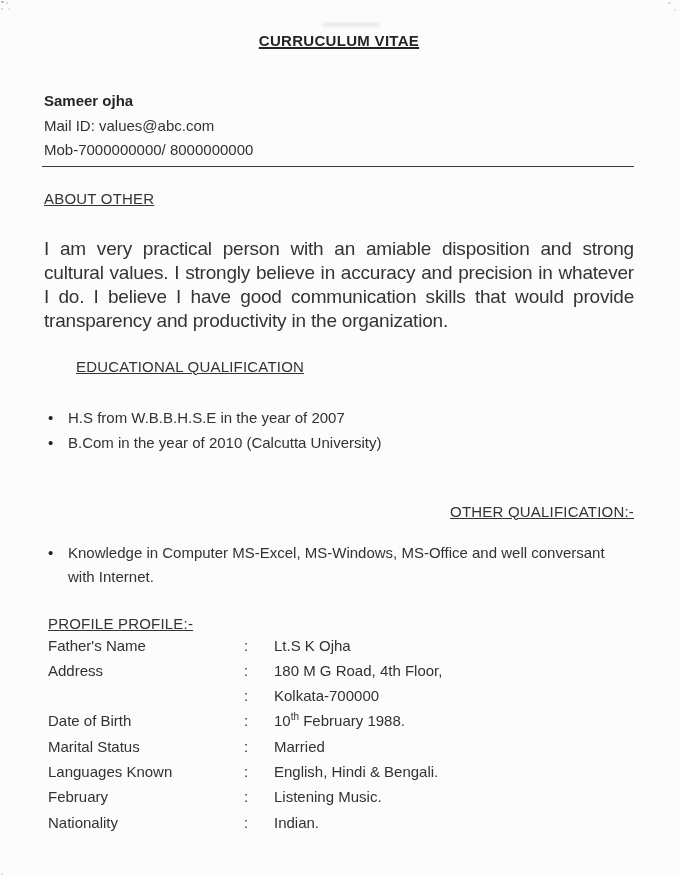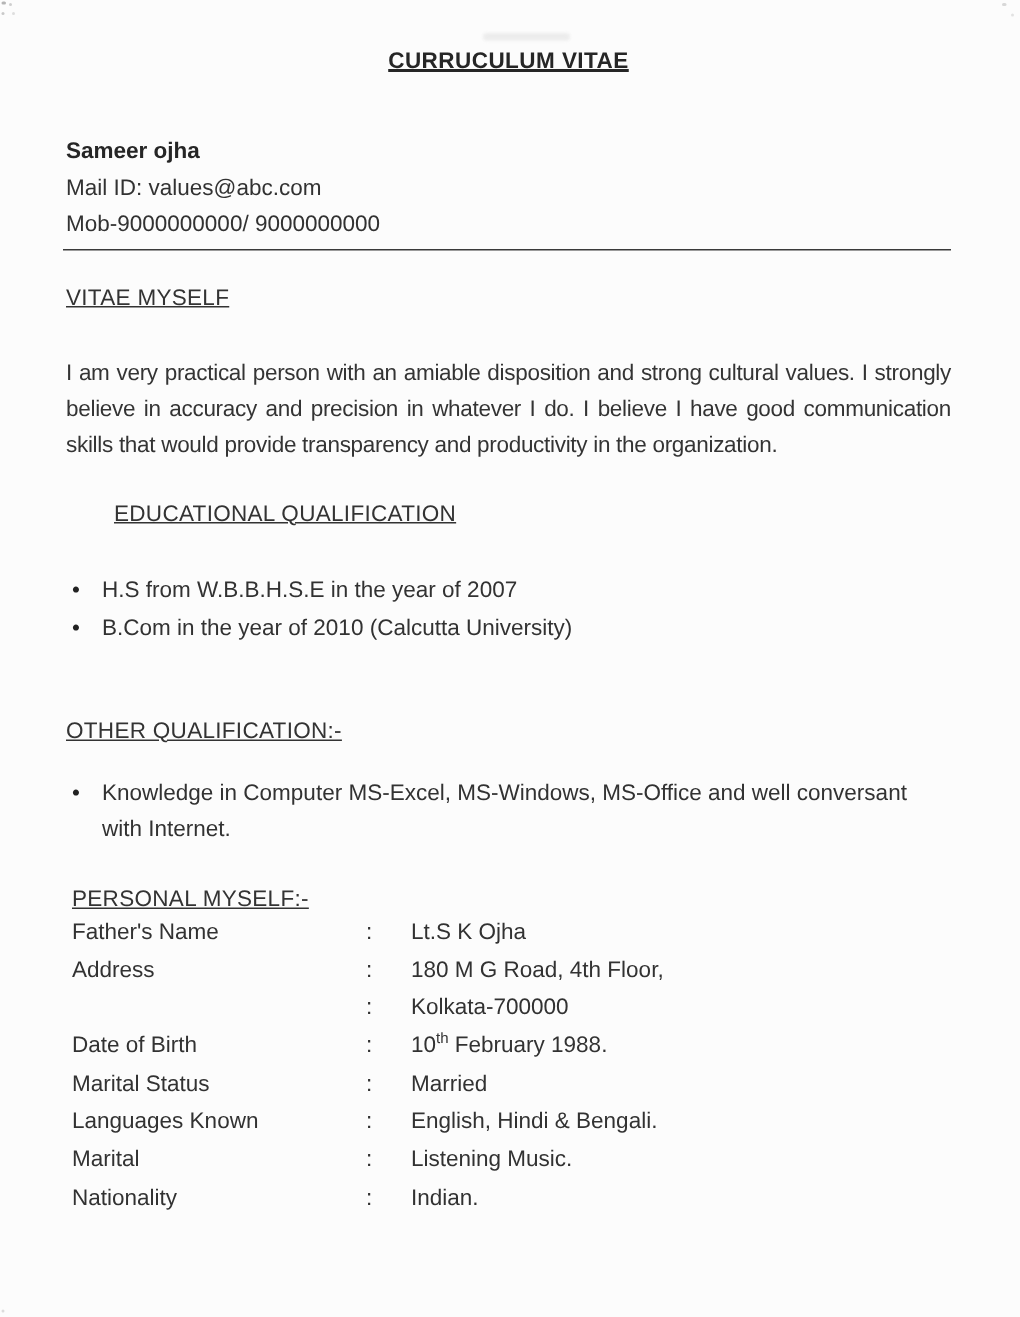--- a/index.html
+++ b/index.html
@@ -73,25 +73,25 @@
     margin: 0;
     font-size: 15px;
     font-weight: 400;
     line-height: 19px;
     letter-spacing: 0.2px;
     text-decoration: underline;
     color: #333333;
   }
   h2.h-about    { margin-top: 22px; }
   h2.h-edu      { margin-top: 24px; margin-left: 32px; }
-  h2.h-other    { margin-top: 46px; }
+  h2.h-other    { margin-top: 46px; text-align: right; }
   h2.h-personal { margin-top: 25px; padding-left: 4px; }
   p.about-text {
     margin: 29px 0 0 0;
-    font-size: 15px;
+    font-size: 19px;
     letter-spacing: -0.2px;
     line-height: 24px;
     text-align: justify;
     color: #343434;
   }
   ul.bullets {
     list-style: none;
     margin: 0;
     padding: 0;
   }
@@ -138,40 +138,40 @@
   <div class="speck a4"></div>
   <div class="speck b1"></div>
   <div class="speck b2"></div>
   <div class="speck c1"></div>
 
   <h1 class="title">CURRUCULUM VITAE</h1>
 
   <div class="contact">
     <div class="name">Sameer ojha</div>
     <div>Mail ID: values@abc.com</div>
-    <div>Mob-9000000000/ 9000000000</div>
+    <div>Mob-7000000000/ 8000000000</div>
   </div>
 
   <hr class="divider">
 
-  <h2 class="section-heading h-about">VITAE MYSELF</h2>
+  <h2 class="section-heading h-about">ABOUT OTHER</h2>
   <p class="about-text">I am very practical person with an amiable disposition and strong cultural values. I strongly believe in accuracy and precision in whatever I do. I believe I have good communication skills that would provide transparency and productivity in the organization.</p>
 
   <h2 class="section-heading h-edu">EDUCATIONAL QUALIFICATION</h2>
   <ul class="bullets edu-list">
     <li>H.S from W.B.B.H.S.E in the year of 2007</li>
     <li>B.Com in the year of 2010 (Calcutta University)</li>
   </ul>
 
   <h2 class="section-heading h-other">OTHER QUALIFICATION:-</h2>
   <ul class="bullets other-list">
     <li>Knowledge in Computer MS-Excel, MS-Windows, MS-Office and well conversant with Internet.</li>
   </ul>
 
-  <h2 class="section-heading h-personal">PERSONAL MYSELF:-</h2>
+  <h2 class="section-heading h-personal">PROFILE PROFILE:-</h2>
 
   <div class="profile">
     <div class="prow">
       <span class="plabel">Father's Name</span>
       <span class="pcolon">:</span>
       <span class="pvalue">Lt.S K Ojha</span>
     </div>
     <div class="prow">
       <span class="plabel">Address</span>
       <span class="pcolon">:</span>
@@ -191,21 +191,21 @@
       <span class="plabel">Marital Status</span>
       <span class="pcolon">:</span>
       <span class="pvalue">Married</span>
     </div>
     <div class="prow">
       <span class="plabel">Languages Known</span>
       <span class="pcolon">:</span>
       <span class="pvalue">English, Hindi &amp; Bengali.</span>
     </div>
     <div class="prow">
-      <span class="plabel">Marital</span>
+      <span class="plabel">February</span>
       <span class="pcolon">:</span>
       <span class="pvalue">Listening Music.</span>
     </div>
     <div class="prow">
       <span class="plabel">Nationality</span>
       <span class="pcolon">:</span>
       <span class="pvalue">Indian.</span>
     </div>
   </div>
 

